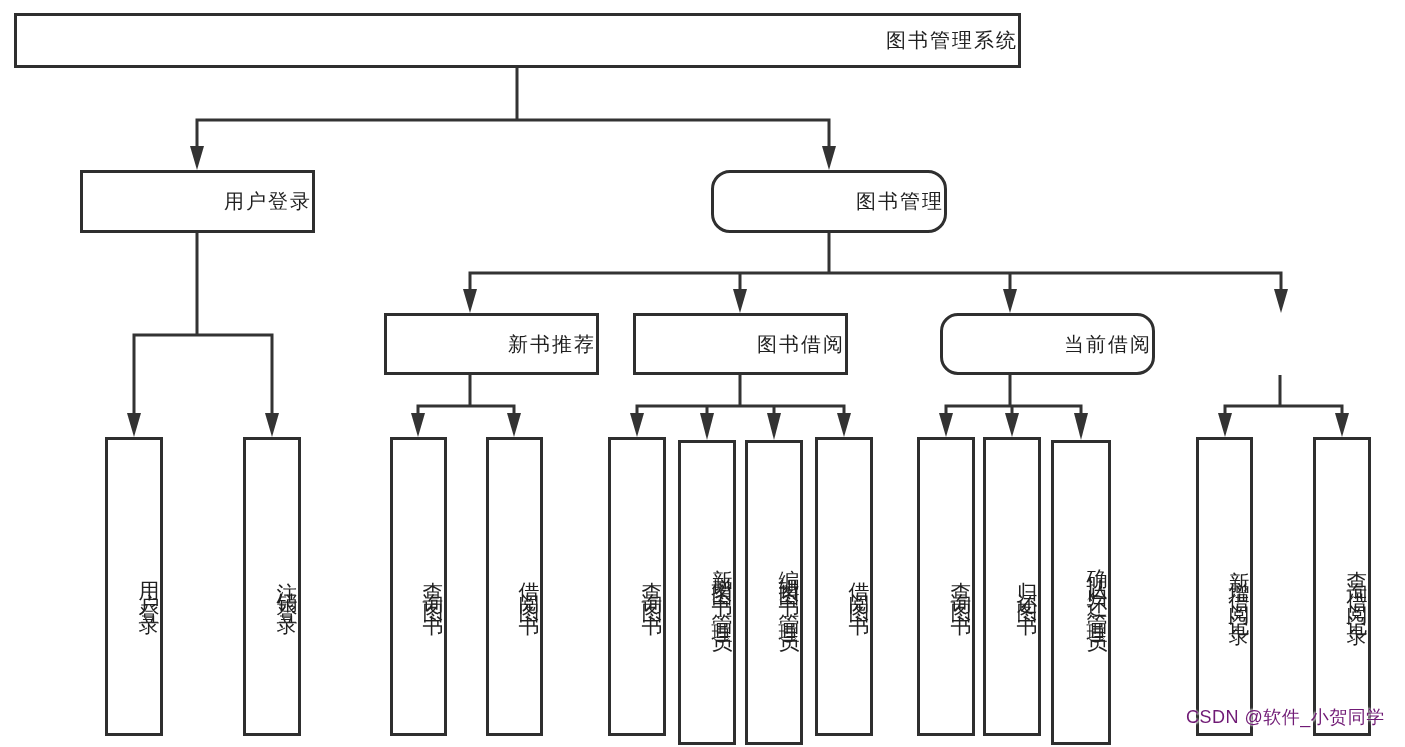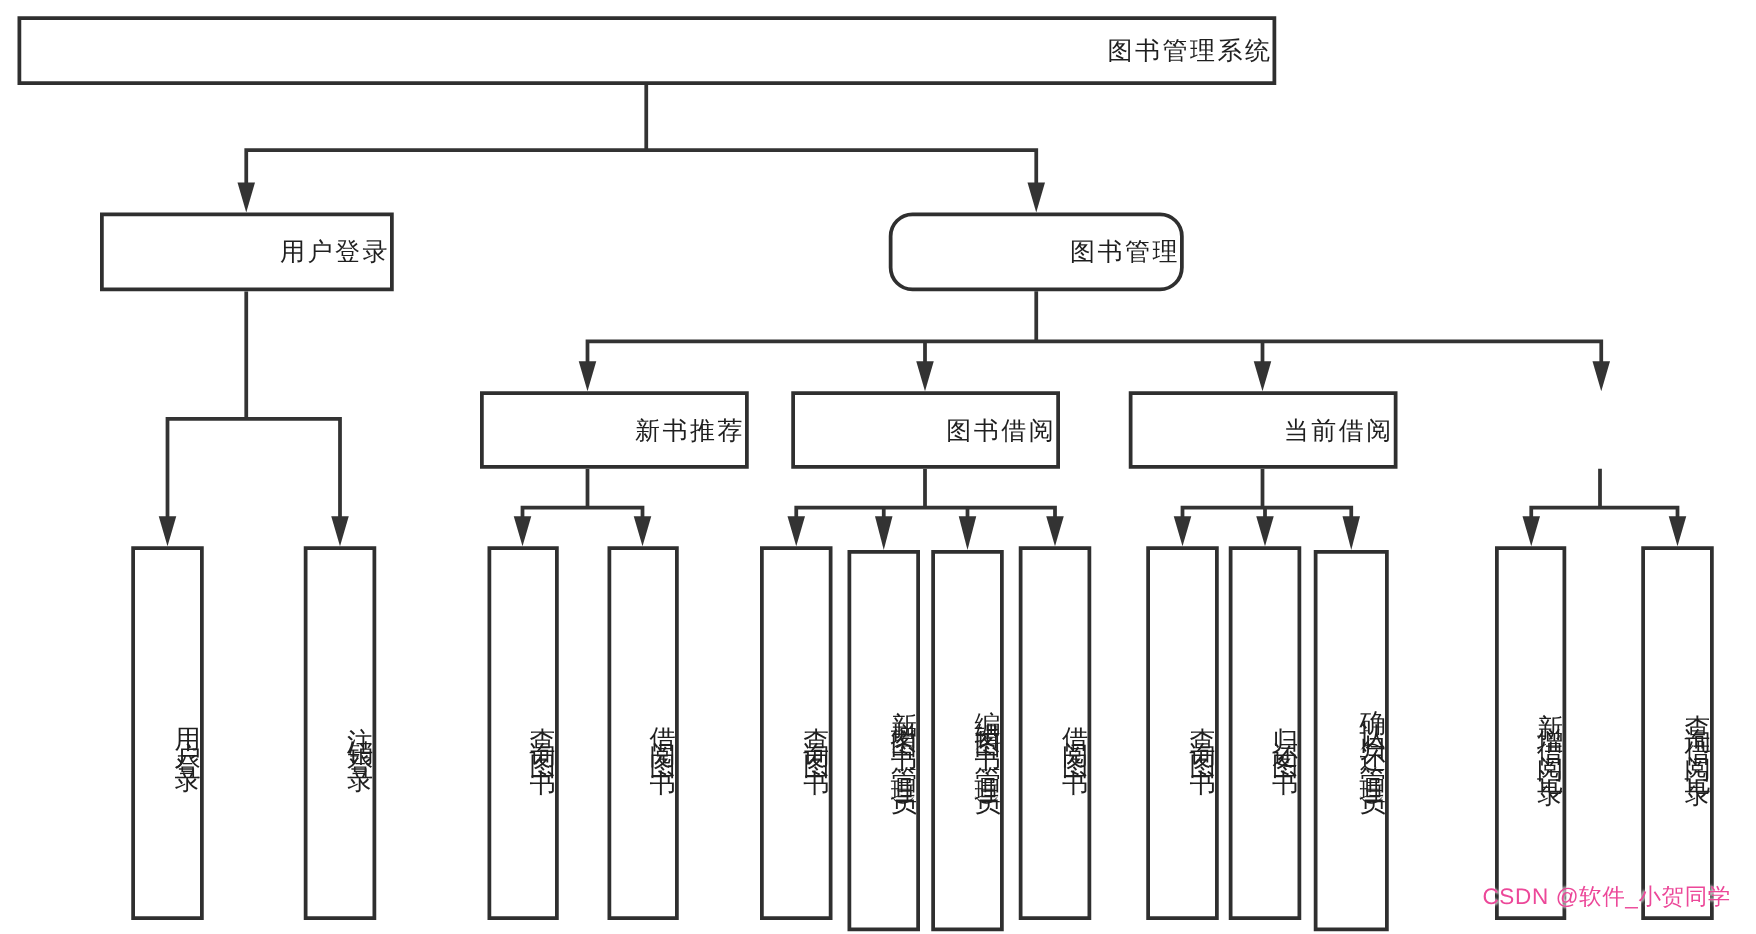--- a/index.html
+++ b/index.html
@@ -39,21 +39,21 @@
     white-space:nowrap;
   }
   .leaf.tall .v-label{letter-spacing:9px;}
   
   .n-root{left:14px;top:13px;width:1007px;height:55px;}
   .n-user-login{left:80px;top:170px;width:235px;height:63px;}
   .n-book-mgmt{left:711px;top:170px;width:236px;height:63px;border-radius:19px;}
   .n-l3{top:313px;width:215px;height:62px;}
   .n-new-book{left:363px;margin-left:21px;}
   .n-book-borrow{left:633px;}
-  .n-cur-borrow{left:903px;}
+  .n-cur-borrow{left:940px;border-radius:18px;}
   .n-borrow-rec{left:1173px;}
   .leaf{top:437px;width:58px;height:299px;}
   .leaf.tall{top:440px;height:305px;}
   .lf-user-login{left:105px;}
   .lf-logout{left:243px;}
   .lf-query1{left:390px;width:57px;}
   .lf-borrow1{left:486px;width:57px;}
   .lf-query2{left:608px;}
   .lf-add-book{left:678px;}
   .lf-edit-book{left:745px;}
@@ -61,21 +61,21 @@
   .lf-query3{left:917px;}
   .lf-return{left:983px;}
   .lf-confirm{left:1051px;width:60px;}
   .lf-add-rec{left:1196px;width:57px;}
   .lf-query-rec{left:1313px;}
   #watermark{
     position:absolute;
     left:1186px;top:705px;
     font-size:18px;
     letter-spacing:0.5px;
-    color:#ec4899;
+    color:#701a75;
     text-shadow:1px 1px 2px #ffffff,-1px -1px 2px #ffffff;
     white-space:nowrap;
     z-index:5;
   }
   svg line, svg path{stroke:#333333;stroke-width:3;fill:none;}
   svg polygon{fill:#333333;stroke:none;}
 </style>
 </head>
 <body>
 

